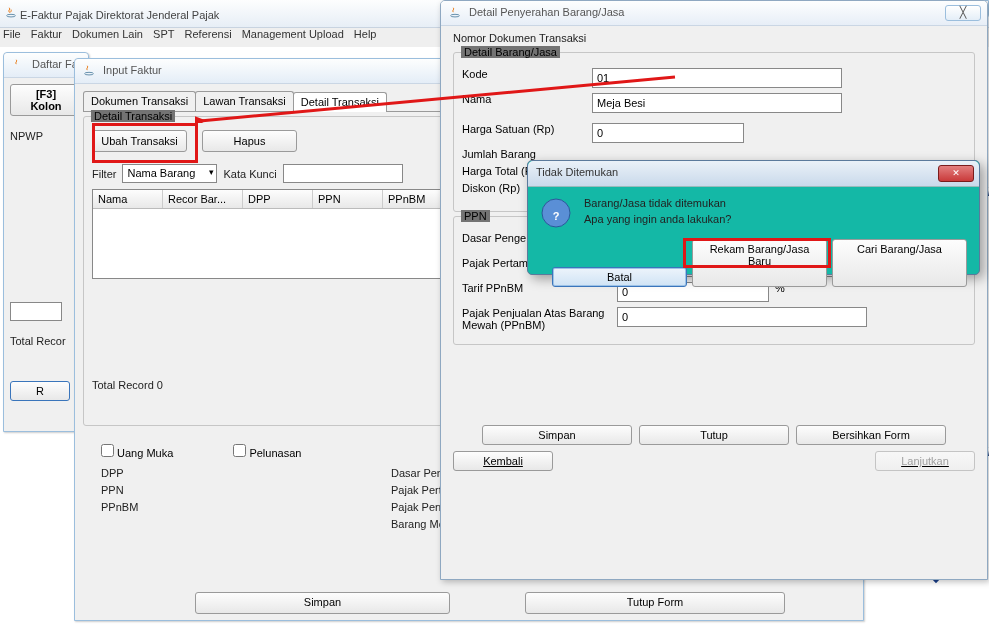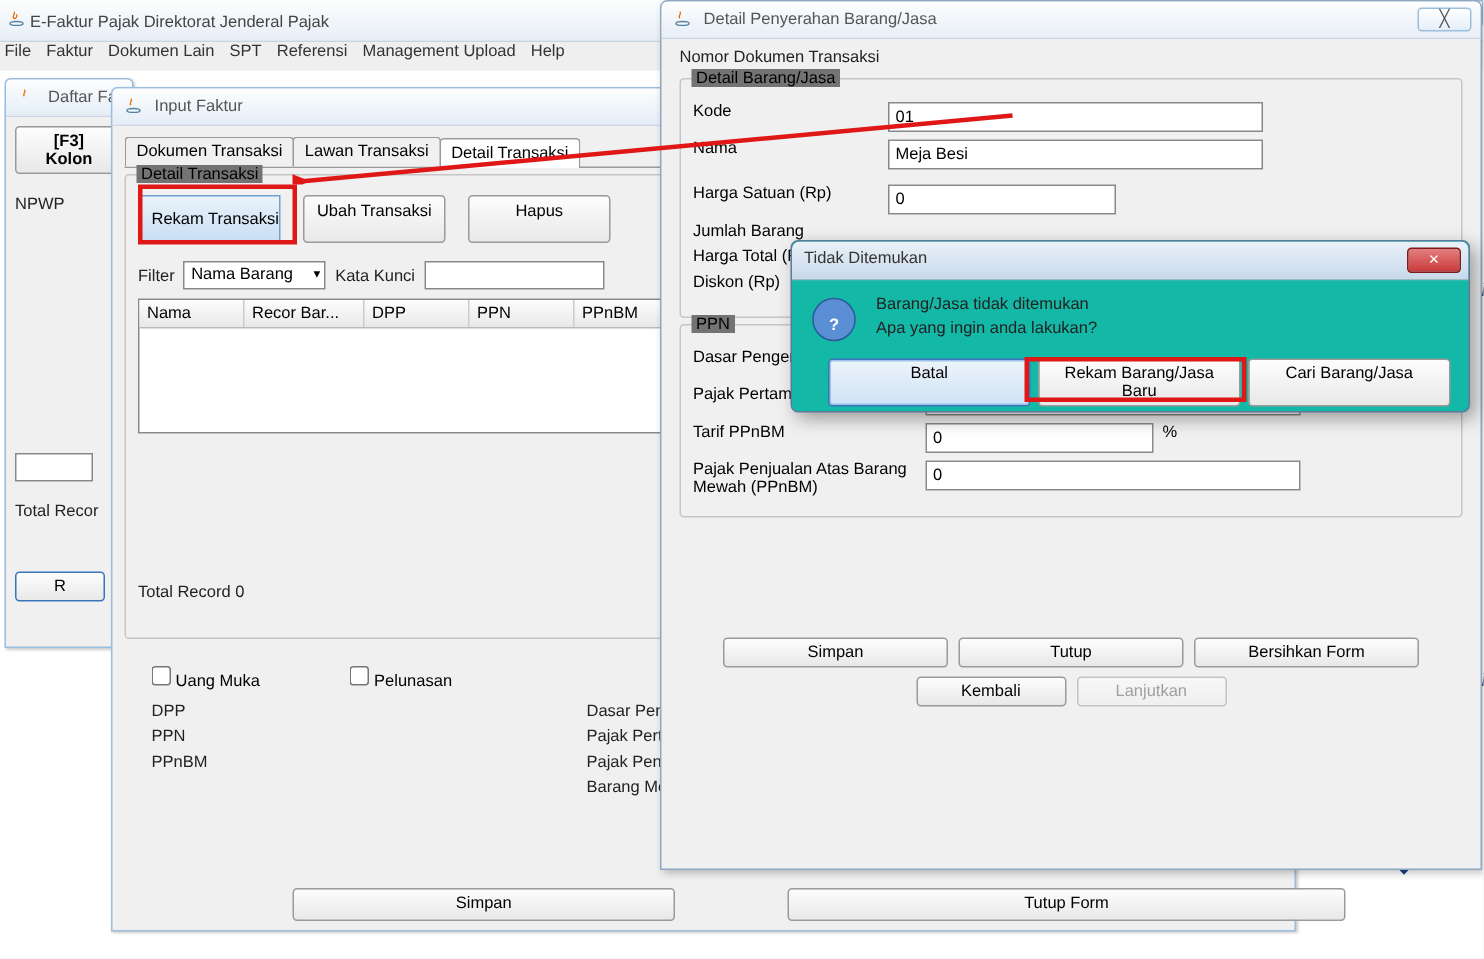--- a/index.html
+++ b/index.html
@@ -61,27 +61,27 @@
   .bottom-btn-row { display:flex; gap:7px; justify-content:center; margin-top:10px;}
   .bottom-btn-row .btn { width:150px; }
 
   #dialog { position:absolute; left:527px; top:160px; width:453px; height:115px; background:#14b8a6; border:1px solid #5b7a9c; border-radius:5px; box-shadow:4px 4px 12px rgba(0,0,0,.35); z-index:50; }
   #dialog .dlg-title { height:26px; background:linear-gradient(#eaf1f8,#c9d9eb); border-bottom:1px solid #9bb; padding:5px 8px; border-radius:5px 5px 0 0; color:#333;}
   #dialog .dlg-close { position:absolute; right:5px; top:4px; width:36px; height:17px; background:linear-gradient(#e37f7f,#c93a3a); border:1px solid #7a1c1c; border-radius:3px; color:#fff; text-align:center; font-size:9px; line-height:14px;}
   #dialog .dlg-body { padding:10px 12px; display:flex; gap:12px;}
   .q-icon { width:32px; height:32px; flex:none;}
   #dialog .btn-row { display:flex; gap:5px; padding:0 12px 8px 12px; justify-content:flex-end;}
   #dialog .btn-row .btn { width:135px;}
-  .focus-btn { border:1px solid #3a75bb; background:linear-gradient(#edf4fb,#cfe3f5); box-shadow:inset 0 0 0 1px #9cc2e7;}
+  .focus-btn { border:1px solid #3a75bb; background:linear-gradient(#edf4fb,#cfe3f5); box-shadow:inset 0 0 0 1px #9cc2e7;margin-top:28px;}
 
   .arrow-svg { position:absolute; left:195px; top:73px; width:500px; height:50px; z-index:40; pointer-events:none;}
 
   .footer-btn { position:absolute; bottom:6px; height:22px;}
   #simpan-foot { left:120px; width:255px;}
-  #tutup-foot { left:450px; width:372px;}
+  #tutup-foot { left:450px; width:260px;}
 
   .disabled-btn { color:#a0a0a0; border-color:#c4c4c4; background:linear-gradient(#f7f7f7,#efefef);}
 
   .garuda { position:absolute; right:3px; bottom:50px; width:100px; height:100px; }
 </style>
 </head>
 <body>
 
 <div class="bg-logo" style="left:870px; top:40px;">
   <svg viewBox="0 0 120 100">
@@ -157,23 +157,20 @@
   <div class="body">
     <div class="tab-strip">
       <div class="tab">Dokumen Transaksi</div>
       <div class="tab">Lawan Transaksi</div>
       <div class="tab active">Detail Transaksi</div>
     </div>
 
     <div class="group-box" style="height:310px;">
       <div class="legend">Detail Transaksi</div>
       <div class="toolbar-row">
-        <div class="rekam-btn">
-            <span>Rekam Transaksi</span>
-          </div>
         <div class="btn btn-med">Ubah Transaksi</div>
         <div class="btn btn-med">Hapus</div>
       </div>
       <div class="red-box" style="left:8px; top:6px; width:106px; height:40px;"></div>
 
       <div class="filter-row">
         <span class="label">Filter</span>
         <div class="combo" style="width:95px;"><span>Nama Barang</span></div>
         <span class="label">Kata Kunci</span>
         <div class="textbox" style="width:120px;"></div>
@@ -284,21 +281,21 @@
           <div class="lab" style="width:155px;">Pajak Penjualan Atas Barang Mewah (PPnBM)</div>
           <input value="0" style="">
         </div>
     </div>
 
     <div class="bottom-btn-row" style="margin-top:80px;">
       <div class="btn">Simpan</div>
       <div class="btn">Tutup</div>
       <div class="btn">Bersihkan Form</div>
     </div>
-    <div class="bottom-btn-row" style="justify-content:center; margin-top:6px;">
+    <div class="bottom-btn-row" style="justify-content:space-between; margin-top:6px;text-decoration:underline;">
       <div class="btn" style="width:100px;">Kembali</div>
       <div class="btn disabled-btn" style="width:100px;">Lanjutkan</div>
     </div>
   </div>
 </div>
 
 <div id="dialog">
   <div class="dlg-title">
     <span>Tidak Ditemukan</span>
     <div class="dlg-close">✕</div>

